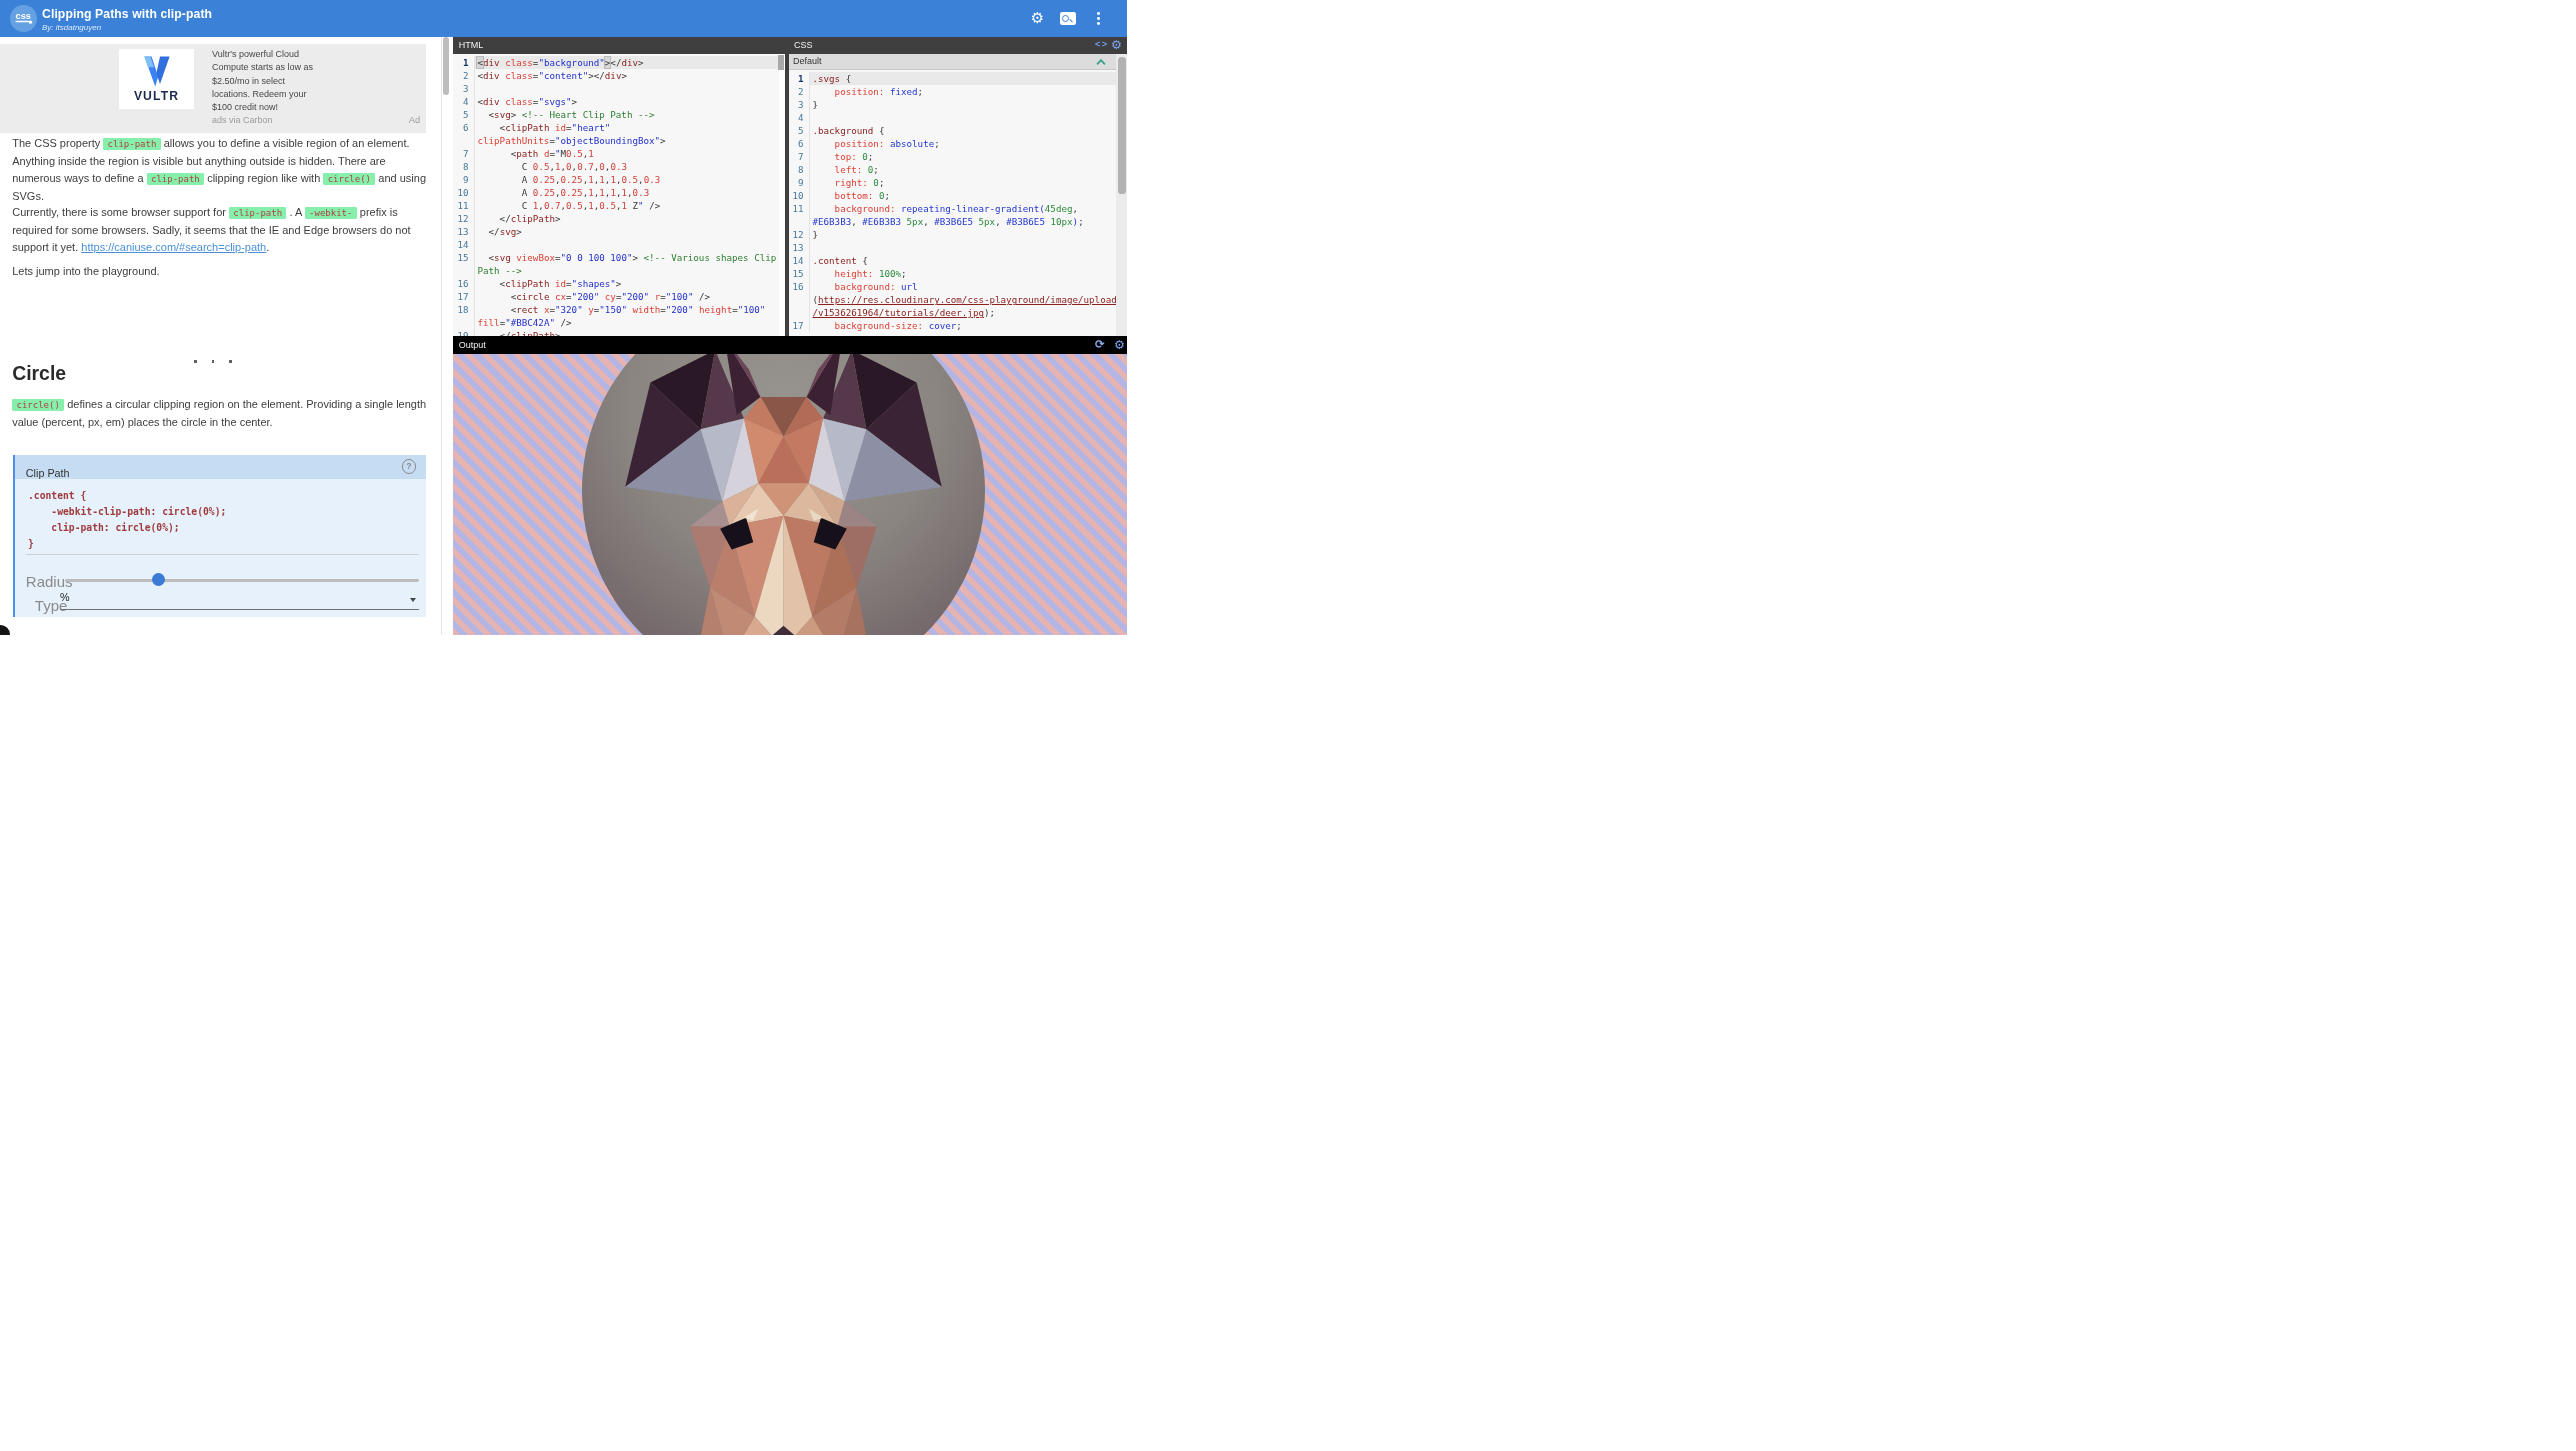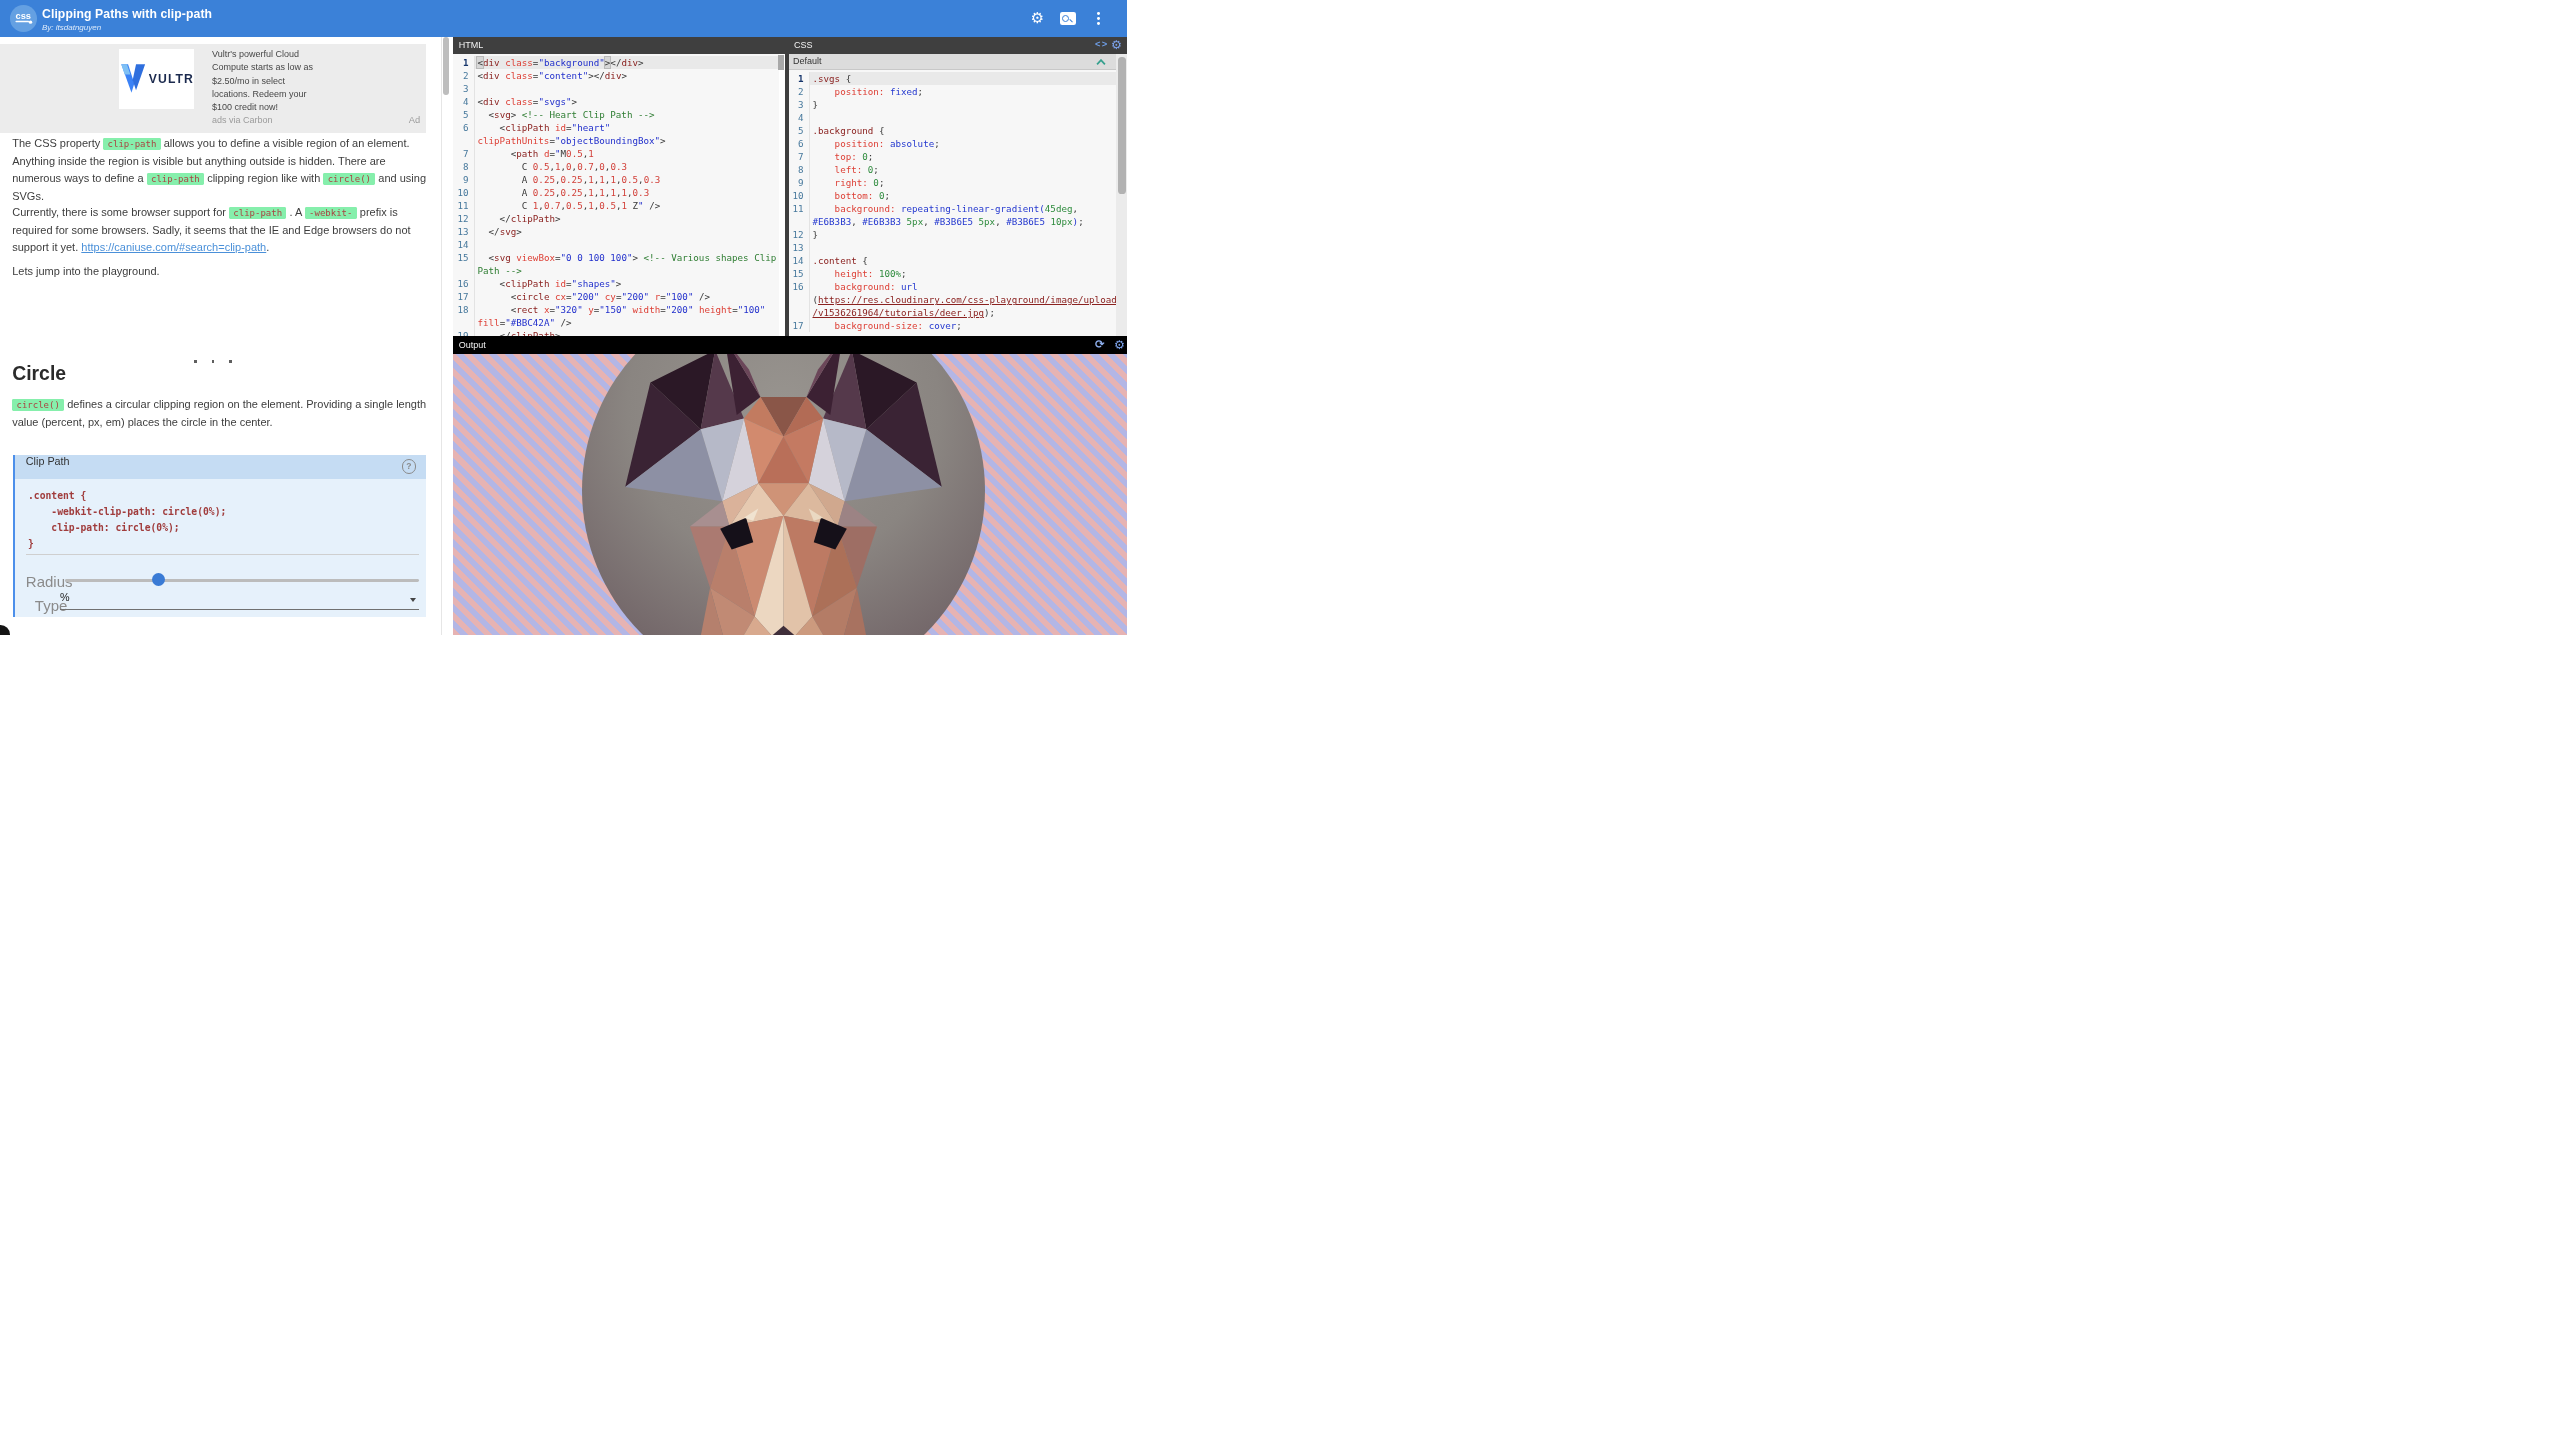--- a/index.html
+++ b/index.html
@@ -13,34 +13,34 @@
   .abicon{position:absolute;top:10px;width:17px;height:17px;display:flex;align-items:center;justify-content:center;cursor:pointer;}
   .gear-w{color:#fff;font-size:15px;line-height:15px;font-family:"DejaVu Sans",sans-serif;}
   .searchbox{width:16px;height:12.2px;background:#fff;border-radius:2.2px;position:relative;}
   .searchbox .lens{position:absolute;left:2.9px;top:2.2px;width:5px;height:5px;border:1.4px solid #3b81d8;border-radius:50%;}
   .searchbox .hdl{position:absolute;left:9.3px;top:8px;width:3.6px;height:1.4px;background:#3b81d8;transform:rotate(45deg);}
   .kebab{display:flex;flex-direction:column;gap:2.2px;align-items:center;}
   .kebab i{width:2.9px;height:2.9px;border-radius:50%;background:#fff;}
   
   .article{position:absolute;left:0;top:37px;width:441px;height:599px;background:#fff;overflow:hidden;}
   .adblock{position:absolute;left:0;top:6.5px;width:426px;height:89px;background:#ececec;}
-  .adlogo{position:absolute;left:119px;top:5.8px;width:75px;height:60px;background:#fff;display:flex;align-items:center;justify-content:center;gap:1.4px;}
+  .adlogo{position:absolute;left:119px;top:5.8px;width:75px;height:60px;background:#fff;display:flex;flex-direction:column;align-items:center;justify-content:center;gap:1.4px;}
   .adlogo .brand{font-size:12.2px;font-weight:bold;color:#1b2a4e;letter-spacing:1.1px;}
   .adtext{position:absolute;left:212px;top:4.3px;width:158px;font-size:9px;color:#474747;line-height:13.4px;}
   .advia{position:absolute;left:212px;top:71px;font-size:9px;color:#9b9b9b;}
   .adbadge{position:absolute;right:5.8px;bottom:7.2px;font-size:9.3px;color:#9b9b9b;}
   .para{position:absolute;left:12.2px;width:415px;font-size:11px;line-height:17px;color:#3d3d3d;}
   .icode{font-family:"DejaVu Sans Mono",monospace;font-size:9px;color:#a94442;background:#86efac;padding:0.7px 4.3px;border-radius:1.4px;}
   .alink{color:#4a90d9;text-decoration:underline;cursor:pointer;}
   .dots-divider{position:absolute;left:0;top:323px;width:426px;display:flex;justify-content:center;gap:14.4px;}
   .dots-divider i{width:2.9px;height:2.9px;background:#5f5f5f;display:block;}
   .h2{position:absolute;left:12.2px;top:325px;font-size:19.4px;font-weight:bold;color:#2b2b2b;}
   
   .widget{position:absolute;left:13px;top:418px;width:413px;height:162px;border-left:2.9px solid #4c8fea;box-sizing:border-box;}
-  .widget-head{height:24px;background:#c5dcf3;position:relative;display:flex;align-items:flex-start;}
+  .widget-head{height:24px;background:#c5dcf3;position:relative;display:flex;align-items:flex-end;}
   .widget-head .wtitle{margin-left:10.8px;font-size:10.8px;color:#333;}
   .help{position:absolute;right:10px;top:4.3px;width:14.4px;height:14.4px;border:1.4px solid #8a8a8a;border-radius:50%;color:#8a8a8a;
         font-size:8.6px;font-weight:bold;display:flex;align-items:center;justify-content:center;box-sizing:border-box;cursor:pointer;}
   .widget-body{height:138px;background:#e6f1fb;position:relative;}
   .wcode{position:absolute;left:13px;top:8.6px;font-family:"DejaVu Sans Mono",monospace;font-size:9.7px;font-weight:bold;color:#a03c3c;line-height:16px;white-space:pre;}
   .wdiv{position:absolute;left:10.8px;right:7.2px;top:75px;height:0.7px;background:#cfcfcf;}
   .wlabel{position:absolute;left:10.8px;font-size:15px;color:#8b8b8b;}
   .slider{position:absolute;left:50px;right:7.2px;top:94px;height:13px;cursor:pointer;}
   .slider .track{position:absolute;left:0;right:0;top:5.8px;height:2.9px;background:#bcbcbc;border-radius:1.4px;}
   .slider .thumb{position:absolute;top:0;width:13px;height:13px;border-radius:50%;background:#3a7bd5;}

